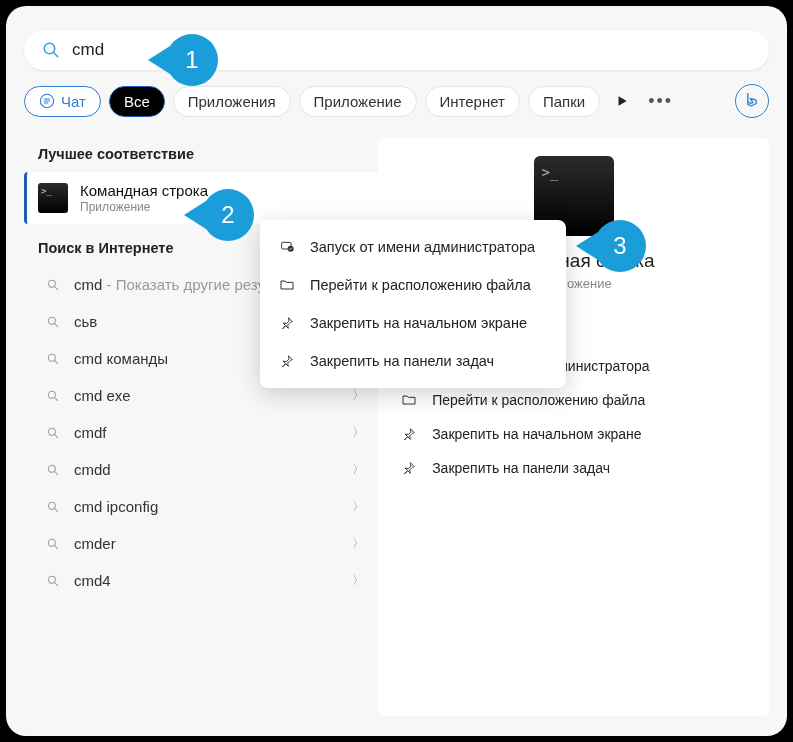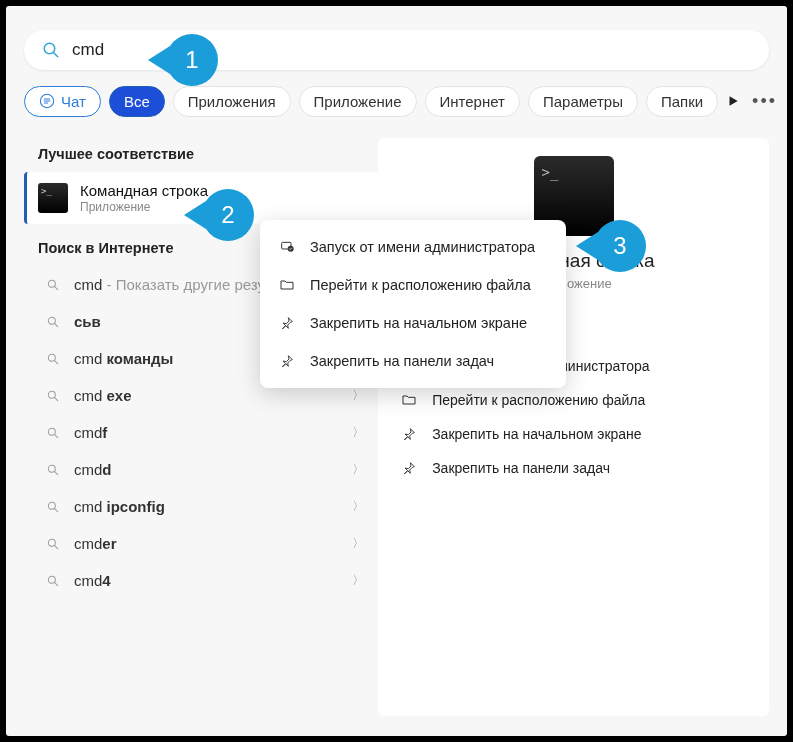--- a/index.html
+++ b/index.html
@@ -1,42 +1,42 @@
 <!DOCTYPE html>
 <html><head>
 <meta charset="utf-8">
 <style>
 * { box-sizing: border-box; margin: 0; padding: 0; font-family: 'Segoe UI', Tahoma, sans-serif; }
 body { background: #000; padding: 6px; width: 793px; height: 742px; }
-.window { background: #f7f7f7; border-radius: 3px; width: 100%; height: 100%; padding: 24px 18px 18px 18px; position: relative; overflow: hidden; }
+.window { background: #f7f7f7; border-radius: 20px; width: 100%; height: 100%; padding: 24px 18px 18px 18px; position: relative; overflow: hidden; }
 .search-bar { display: flex; align-items: center; background: #fff; border-radius: 24px; padding: 10px 18px; box-shadow: 0 1px 3px rgba(0,0,0,0.08); margin-bottom: 14px; }
 .search-icon { width: 18px; height: 18px; margin-right: 12px; display: flex; align-items: center; justify-content: center; }
 .search-input { border:none; outline:none; font-size:17px; color:#222; flex:1; background:transparent; }
 .filter-row { display:flex; align-items:center; gap:8px; margin-bottom:20px; }
 .chat-pill { display:flex; align-items:center; gap:6px; border:1.5px solid #2e7dd7; color:#2e7dd7; border-radius:20px; padding:6px 14px; font-size:15px; background:#fff;justify-content:space-between; }
 .chat-pill svg { width:16px; height:16px; }
 .filter-pill { border-radius:20px; padding:6px 14px; font-size:15px; background:#fff; border:1px solid #e3e3e3; color:#333; cursor:pointer; }
-.filter-pill.active { background:#1d4ed8; color:#fff; border-color:#1e5fb4; }
+.filter-pill.active { background:#000000; color:#fff; border-color:#1e5fb4; }
 .play-icon { width:28px; height:28px; display:flex; align-items:center; justify-content:center; color:#222; }
 .dots-icon { color:#555; font-size:18px; letter-spacing:2px; padding:0 4px; }
 .bing-icon { width:34px; height:34px; border-radius:50%; border:1.5px solid #2e7dd7; display:flex; align-items:center; justify-content:center; margin-left:auto; }
 .content { display:flex; height:calc(100% - 110px); }
 .left-col { flex:0 0 340px; }
 .right-col { flex:1; background:#fff; border-radius:6px; padding:18px; position:relative; }
 .section-h { font-size:14.5px; font-weight:600; color:#222; margin:8px 0 10px 14px; }
 .result-item { display:flex; align-items:center; padding:10px 14px; border-radius:4px; }
 .result-item.best { background:#fff; border-left:3px solid #1e5fb4; padding-left:11px; }
 .cmd-thumb { width:30px; height:30px; background:linear-gradient(180deg,#2b2b2b 0%,#000 100%); border-radius:3px; margin-right:12px; position:relative; flex-shrink:0; }
 .cmd-thumb::after { content:'>_'; color:#ccc; font-size:9px; position:absolute; top:3px; left:3px; font-family:monospace; }
 .result-title { font-size:15px; color:#111; font-weight:400; }
 .result-sub { font-size:12px; color:#888; margin-top:1px; }
 .suggest { display:flex; align-items:center; padding:10px 14px 10px 22px; cursor:pointer; }
 .suggest .s-icon { width:14px; height:14px; margin-right:14px; opacity:.55; flex-shrink:0; }
 .suggest .s-text { font-size:15px; color:#333; flex:1; white-space:nowrap; overflow:hidden; text-overflow:ellipsis; }
-.suggest .s-text b { font-weight:700; }
+.suggest .s-text b { font-weight:400; }
 .suggest .s-text .dim { color:#999; }
 .suggest .chev { color:#888; font-size:12px; margin-left:8px; }
 .detail-icon { width:80px; height:80px; background:linear-gradient(180deg,#2b2b2b 0%,#000 100%); border-radius:6px; margin:0 auto 14px; position:relative; }
 .detail-icon::after { content:'>_'; color:#bbb; font-size:14px; position:absolute; top:8px; left:8px; font-family:monospace; }
 .detail-title { text-align:center; font-size:19px; color:#222; margin-bottom:4px; }
 .detail-sub { text-align:center; font-size:13px; color:#888; margin-bottom:28px; }
 .action-row { display:flex; align-items:center; padding:8px 4px; font-size:14px; color:#222; cursor:pointer; }
 .action-row .a-icon { width:18px; height:18px; margin-right:14px; display:flex; align-items:center; justify-content:center; color:#444; flex-shrink:0; }
 .context-menu { position:absolute; left:254px; top:214px; width:306px; background:#fff; border-radius:8px; box-shadow:0 6px 24px rgba(0,0,0,0.18); padding:8px 0; z-index:50; }
 .ctx-item { display:flex; align-items:center; padding:10px 18px; font-size:14.5px; color:#222; cursor:pointer; }
@@ -65,21 +65,20 @@
       <svg viewBox="0 0 24 24">
           <circle cx="12" cy="12" r="10" fill="none" stroke="#2e7dd7" stroke-width="1.6"></circle>
           <path d="M8 12h8M8 9h8M8 15h5" stroke="#2e7dd7" stroke-width="1.6" stroke-linecap="round"></path>
         </svg>
       <span>Чат</span>
     </div>
     <div class="filter-pill active">Все</div>
     <div class="filter-pill">Приложения</div>
     <div class="filter-pill">Приложение</div>
     <div class="filter-pill">Интернет</div>
-    <div class="filter-pill">Параметры</div>
     <div class="filter-pill">Папки</div>
     <span class="play-icon">
       <svg viewBox="0 0 24 24" width="14" height="14">
           <path d="M6 4l14 8-14 8z" fill="#222"></path>
         </svg>
     </span>
     <span class="dots-icon">•••</span>
     <span class="bing-icon">
       <svg viewBox="0 0 24 24" width="20" height="20">
           <path d="M7 3v13l4 2 6-3v-4l-7-2 3 5-2 1-4-2z" fill="none" stroke="#2e7dd7" stroke-width="1.6" stroke-linejoin="round"></path>

